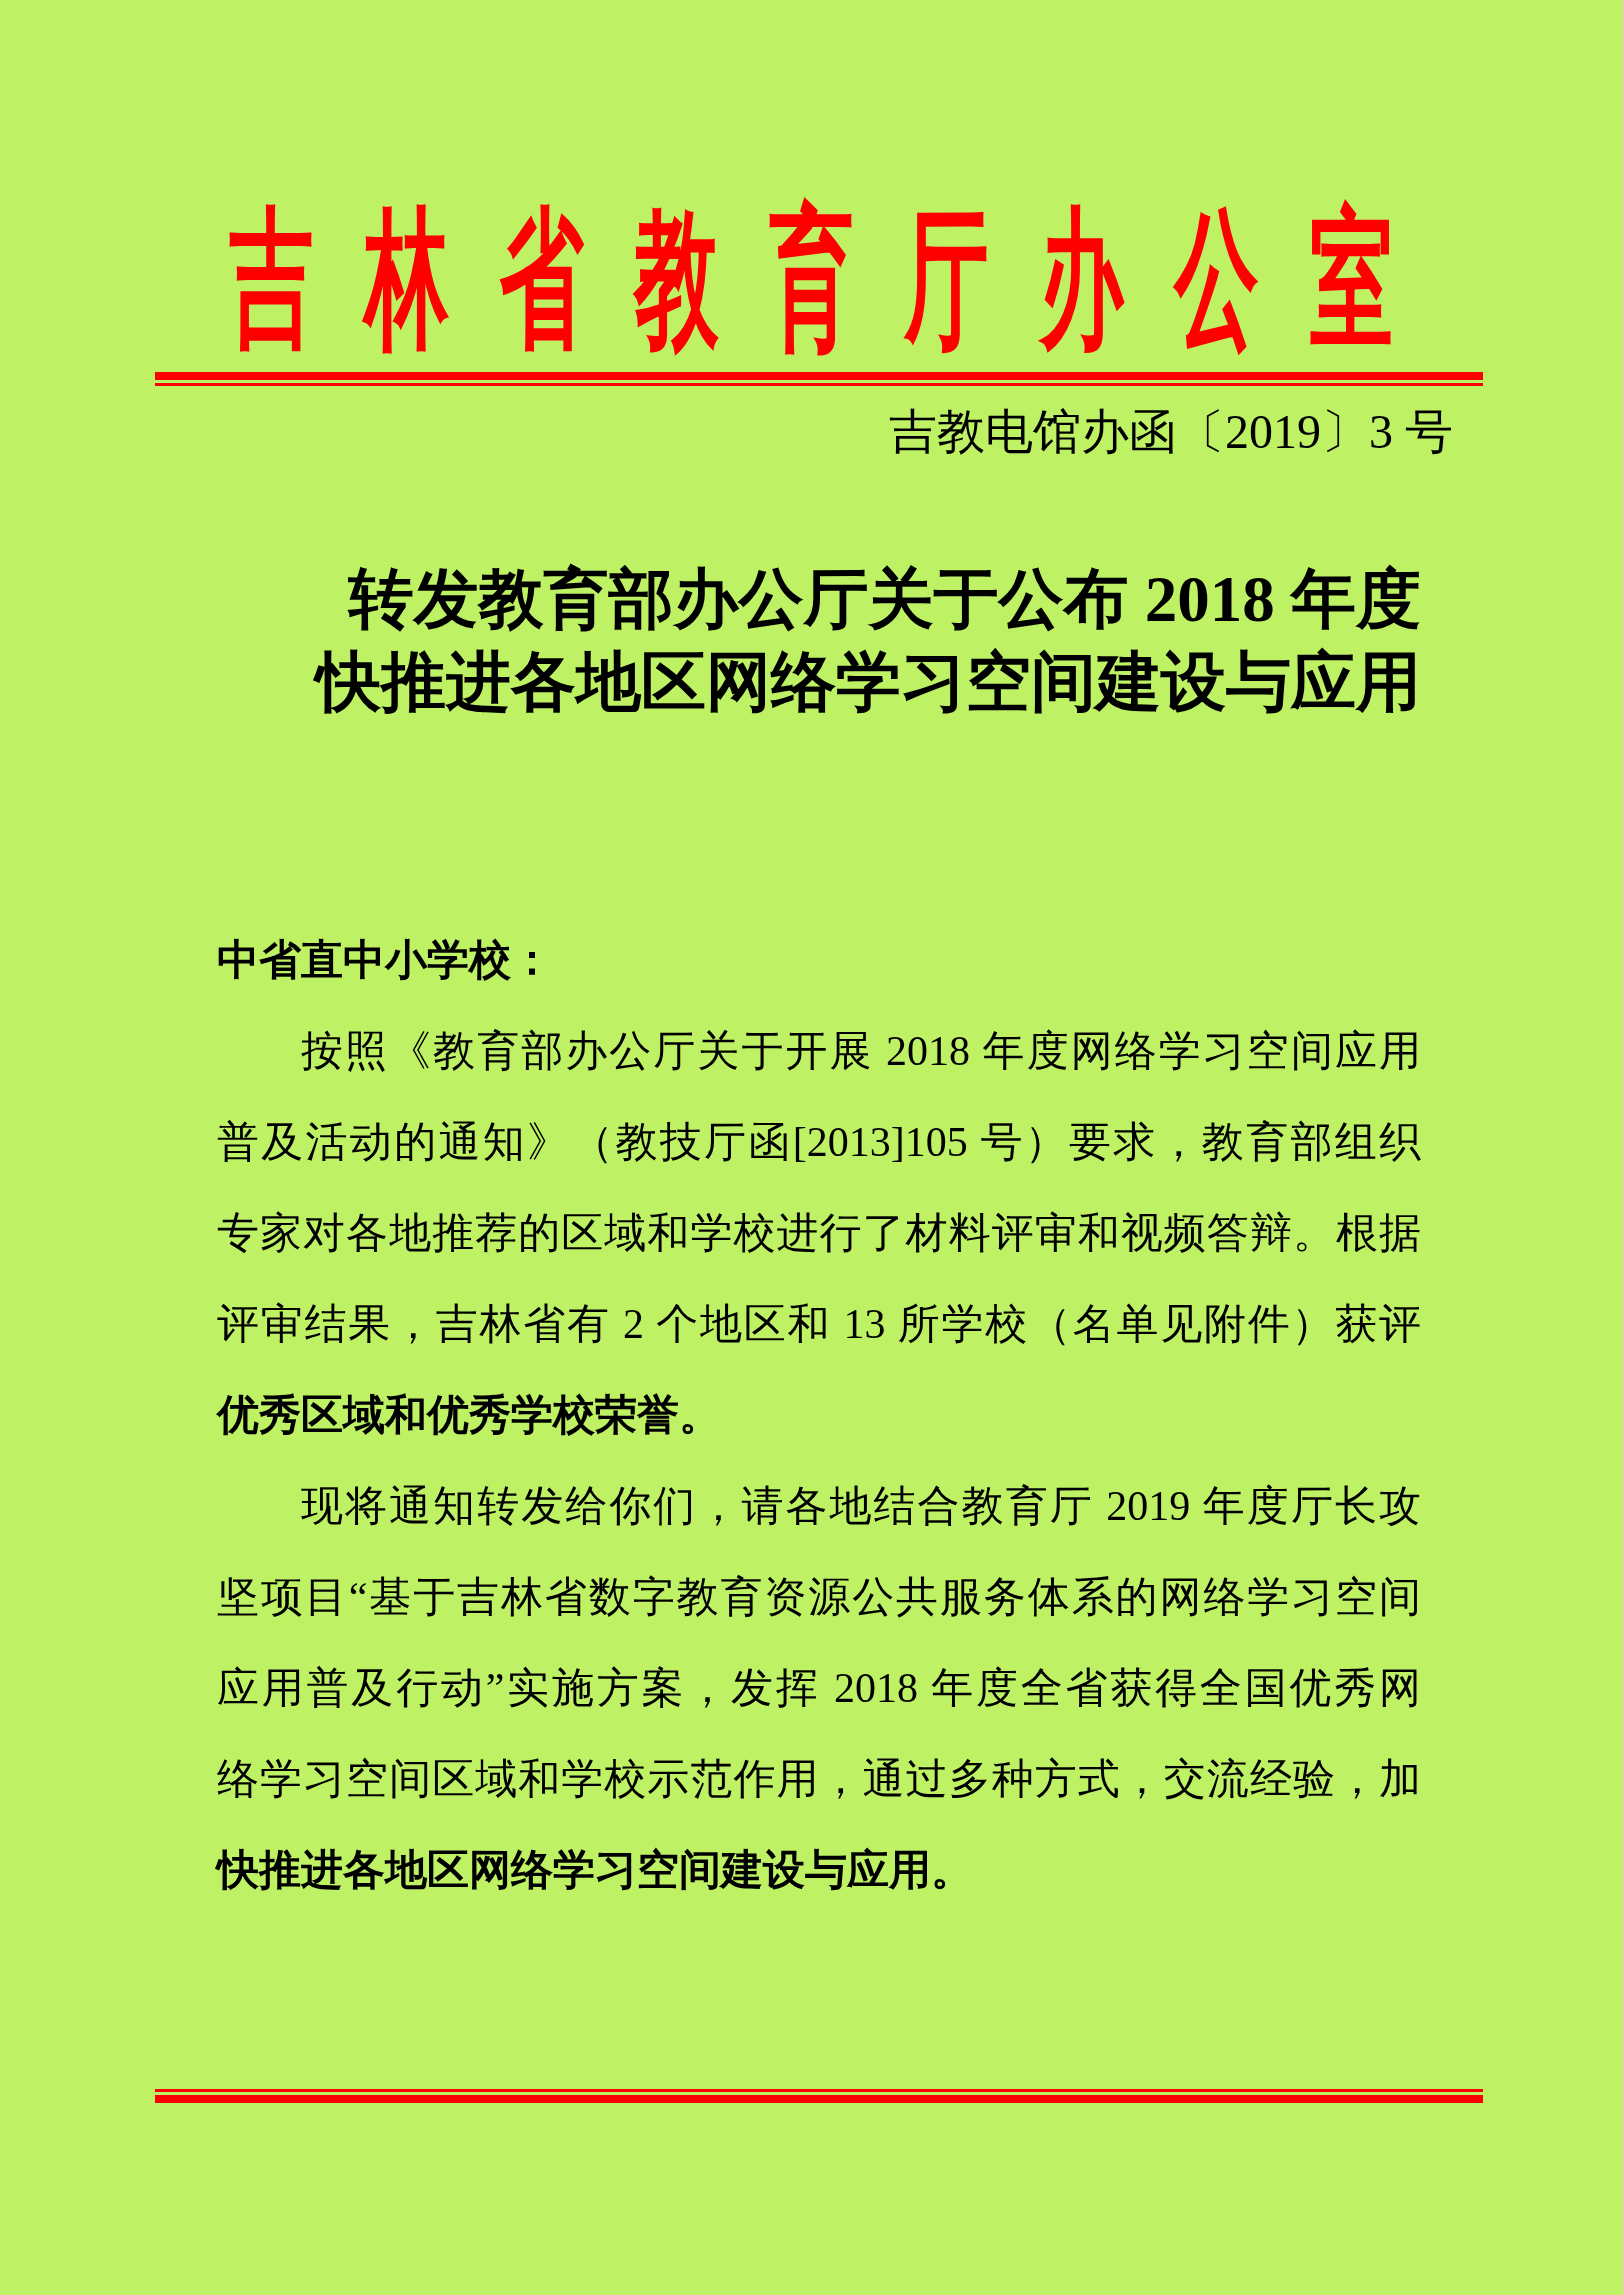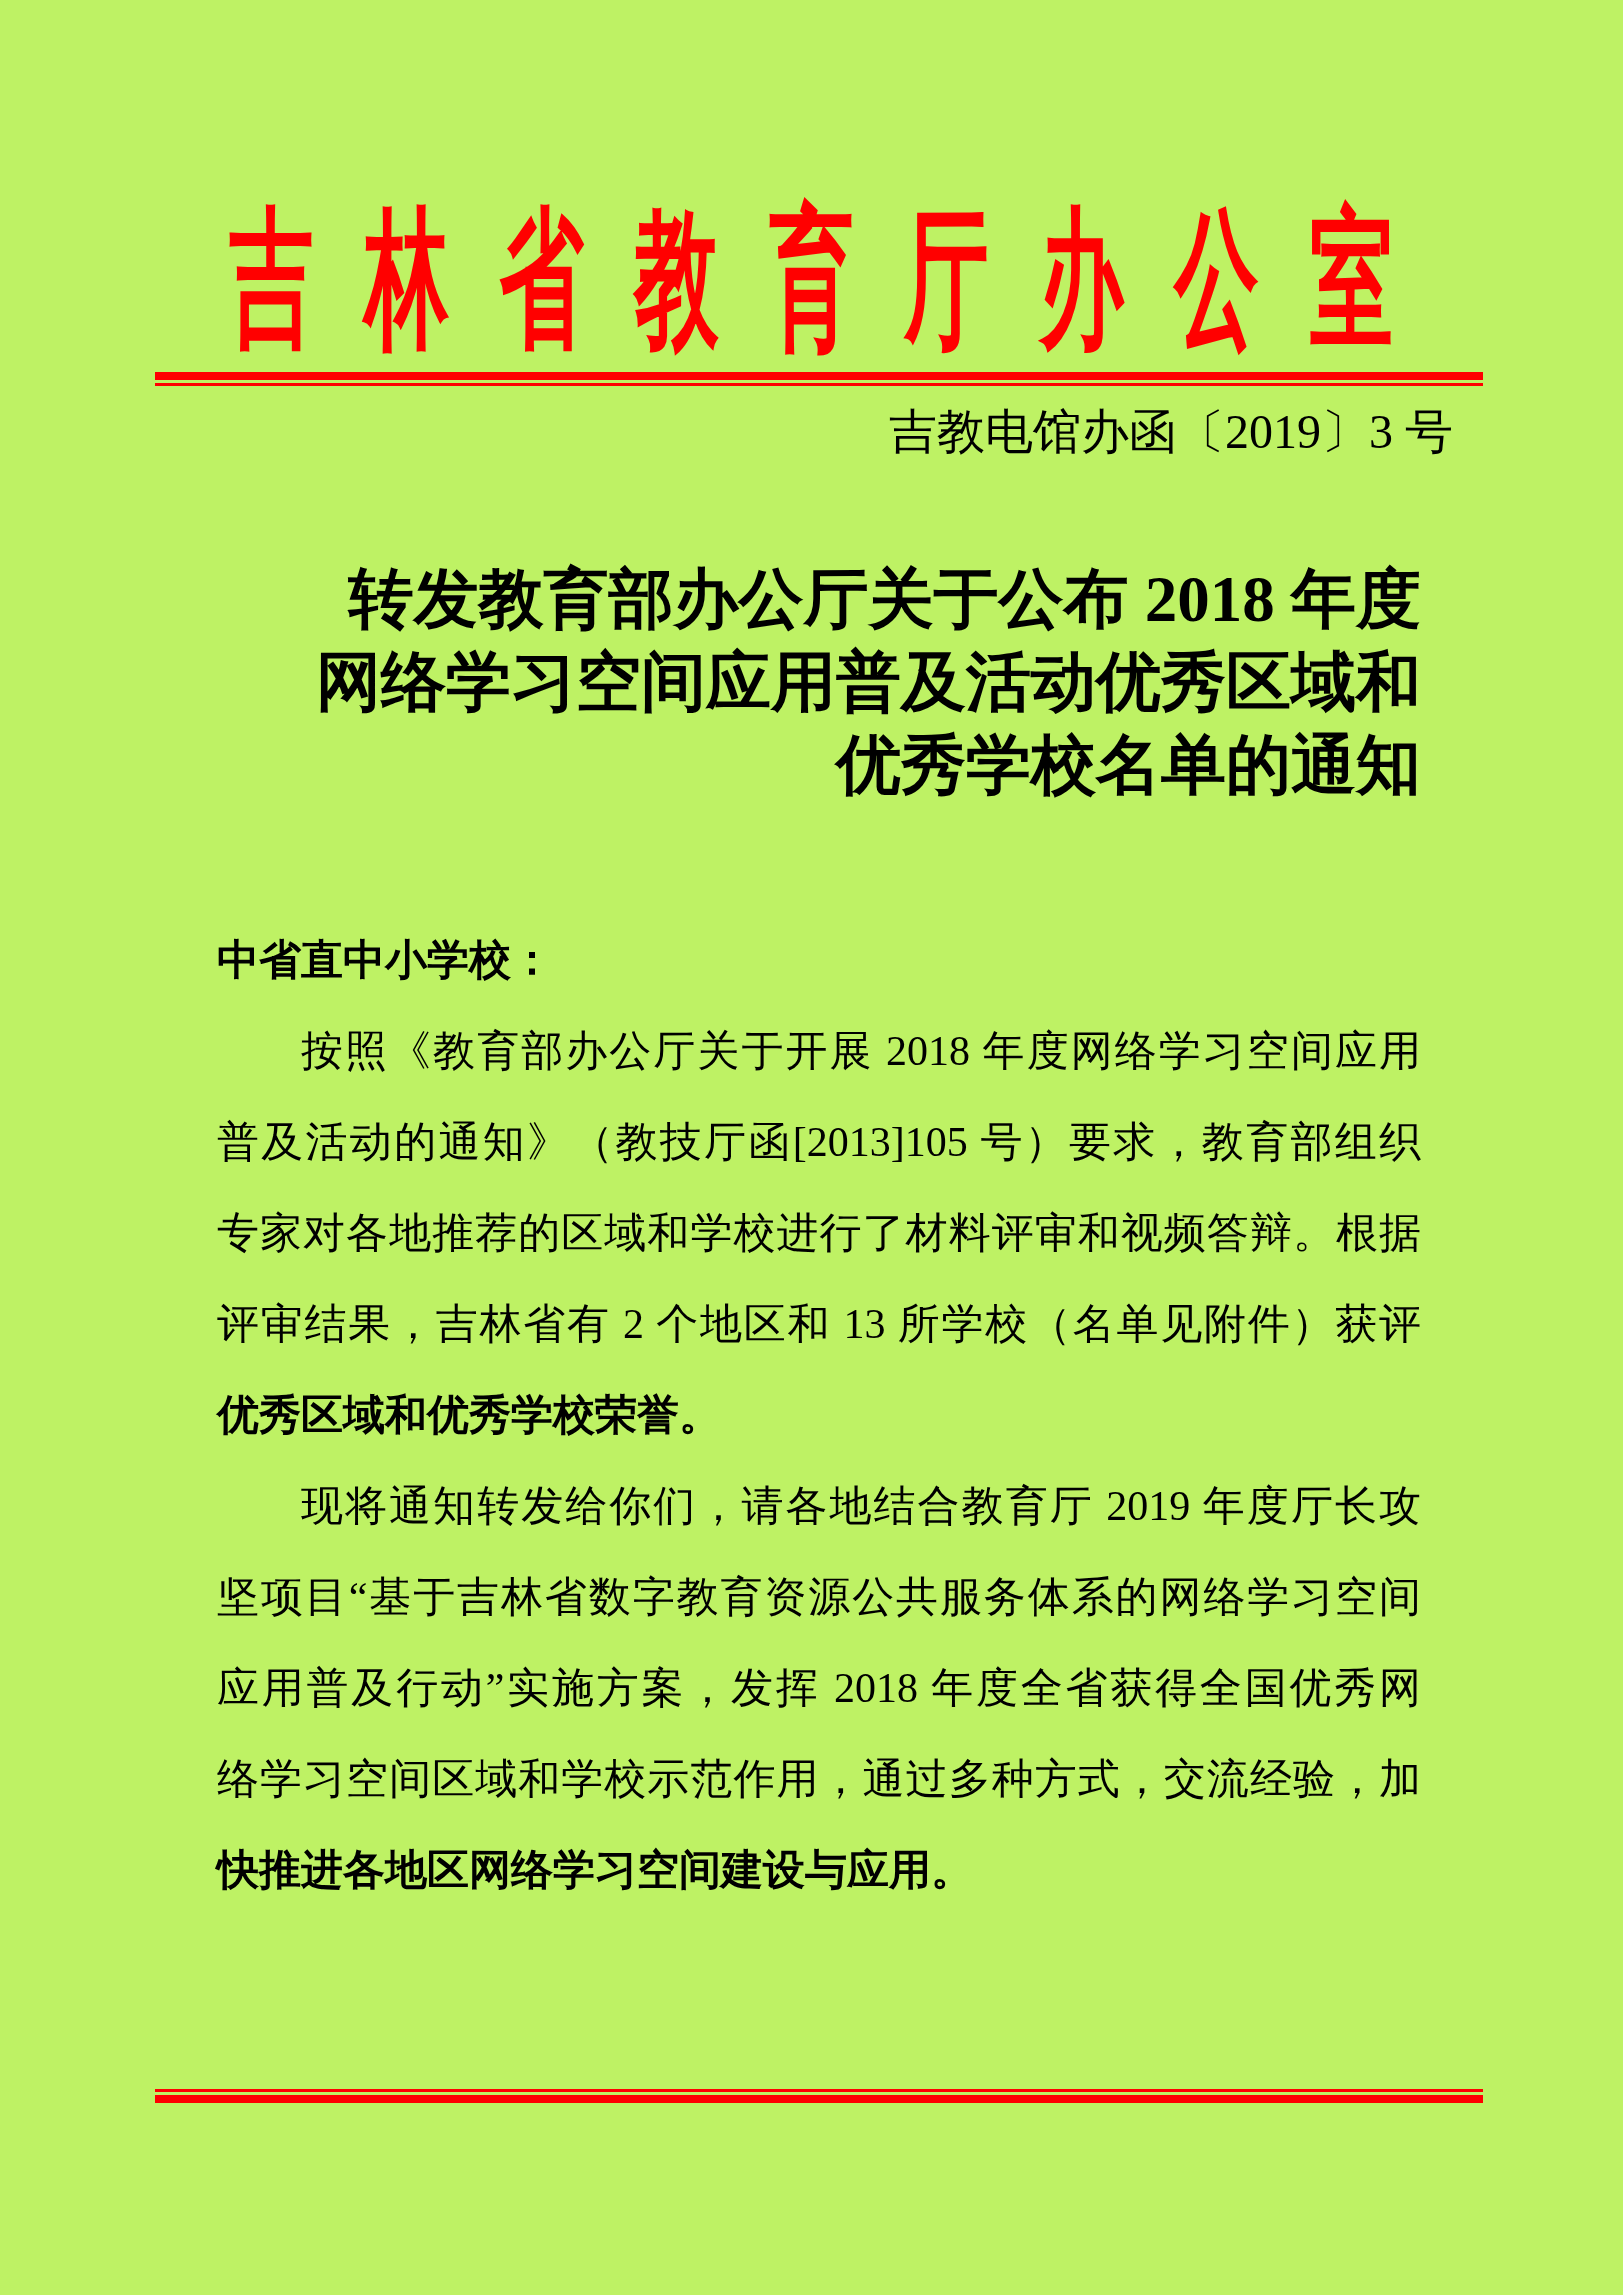--- a/index.html
+++ b/index.html
@@ -82,22 +82,21 @@
 
   <div class="letterhead">吉林省教育厅办公室</div>
 
   <div class="rule rule-top-thick"></div>
   <div class="rule rule-top-thin"></div>
 
   <div class="doc-number">吉教电馆办函〔2019〕3 号</div>
 
   <div class="notice-title">
     <div>转发教育部办公厅关于公布 2018 年度</div>
-    <div>网络学习空间应用普及活动优秀区域和</div>
-    <div>优秀学校名单的通知</div>
+    <div>快推进各地区网络学习空间建设与应用</div>
   </div>
 
   <div class="body-block">
     <div class="body-line line-end">中省直中小学校：</div>
     <div class="body-line indent">按照《教育部办公厅关于开展 2018 年度网络学习空间应用</div>
     <div class="body-line">普及活动的通知》（教技厅函[2013]105 号）要求，教育部组织</div>
     <div class="body-line">专家对各地推荐的区域和学校进行了材料评审和视频答辩。根据</div>
     <div class="body-line">评审结果，吉林省有 2 个地区和 13 所学校（名单见附件）获评</div>
     <div class="body-line line-end">优秀区域和优秀学校荣誉。</div>
     <div class="body-line indent">现将通知转发给你们，请各地结合教育厅 2019 年度厅长攻</div>

